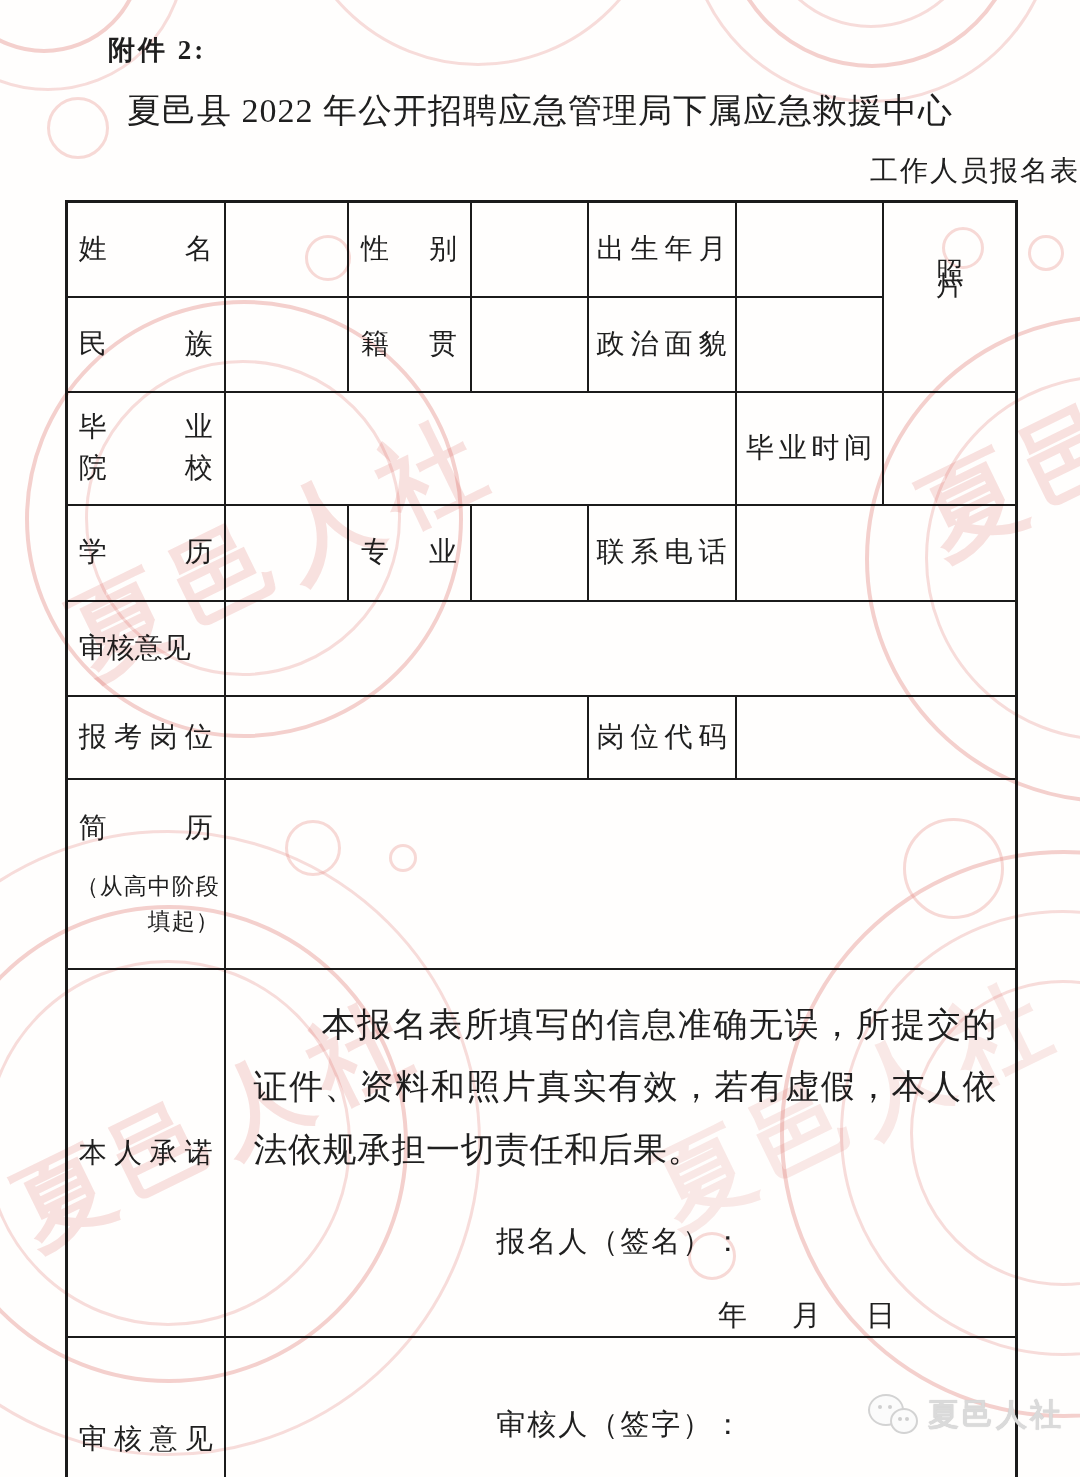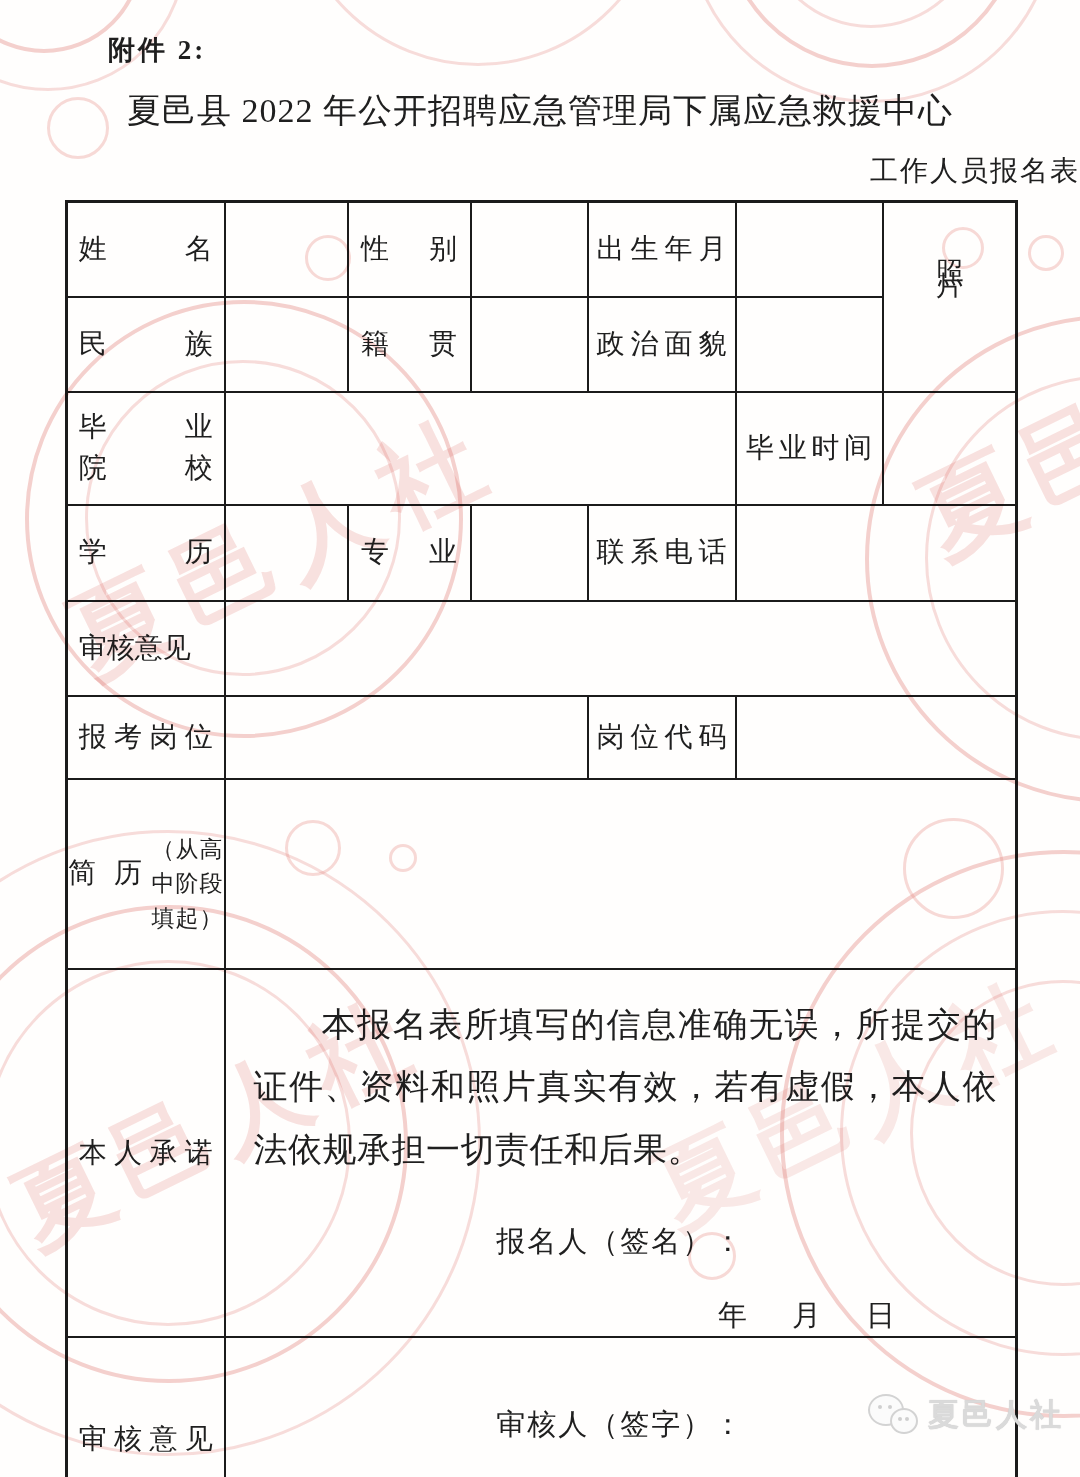--- a/index.html
+++ b/index.html
@@ -42,21 +42,21 @@
     display:block; margin:0 auto;
     text-align:justify; text-align-last:justify;
     white-space:pre-line; line-height:1.45;
   }
   .w134 { width:134px; } .w96 { width:96px; } .w130 { width:130px; } .w126 { width:126px; }
   .label-left { display:block; margin:0 auto; width:134px; text-align:left; line-height:1.6; }
   .vlabel {
     display:block; margin:0 auto; writing-mode:vertical-rl;
     text-orientation:upright; letter-spacing:12px; height:120px;
   }
-  .resume-head { display:flex; flex-direction:row; align-items:center; }
+  .resume-head { display:flex; flex-direction:column; align-items:center; }
   .resume-note {
     width:148px; font-size:23px; line-height:1.5; text-align:right;
     margin-top:22px; letter-spacing:1px;
   }
 
   .commit-cell { vertical-align:top; }
   .commit-inner { display:flex; flex-direction:column; height:100%; }
   .commit-text {
     margin:24px 18px 0 28px; text-indent:2em;
     font-size:34px; line-height:1.85; text-align:justify; letter-spacing:0.5px;

